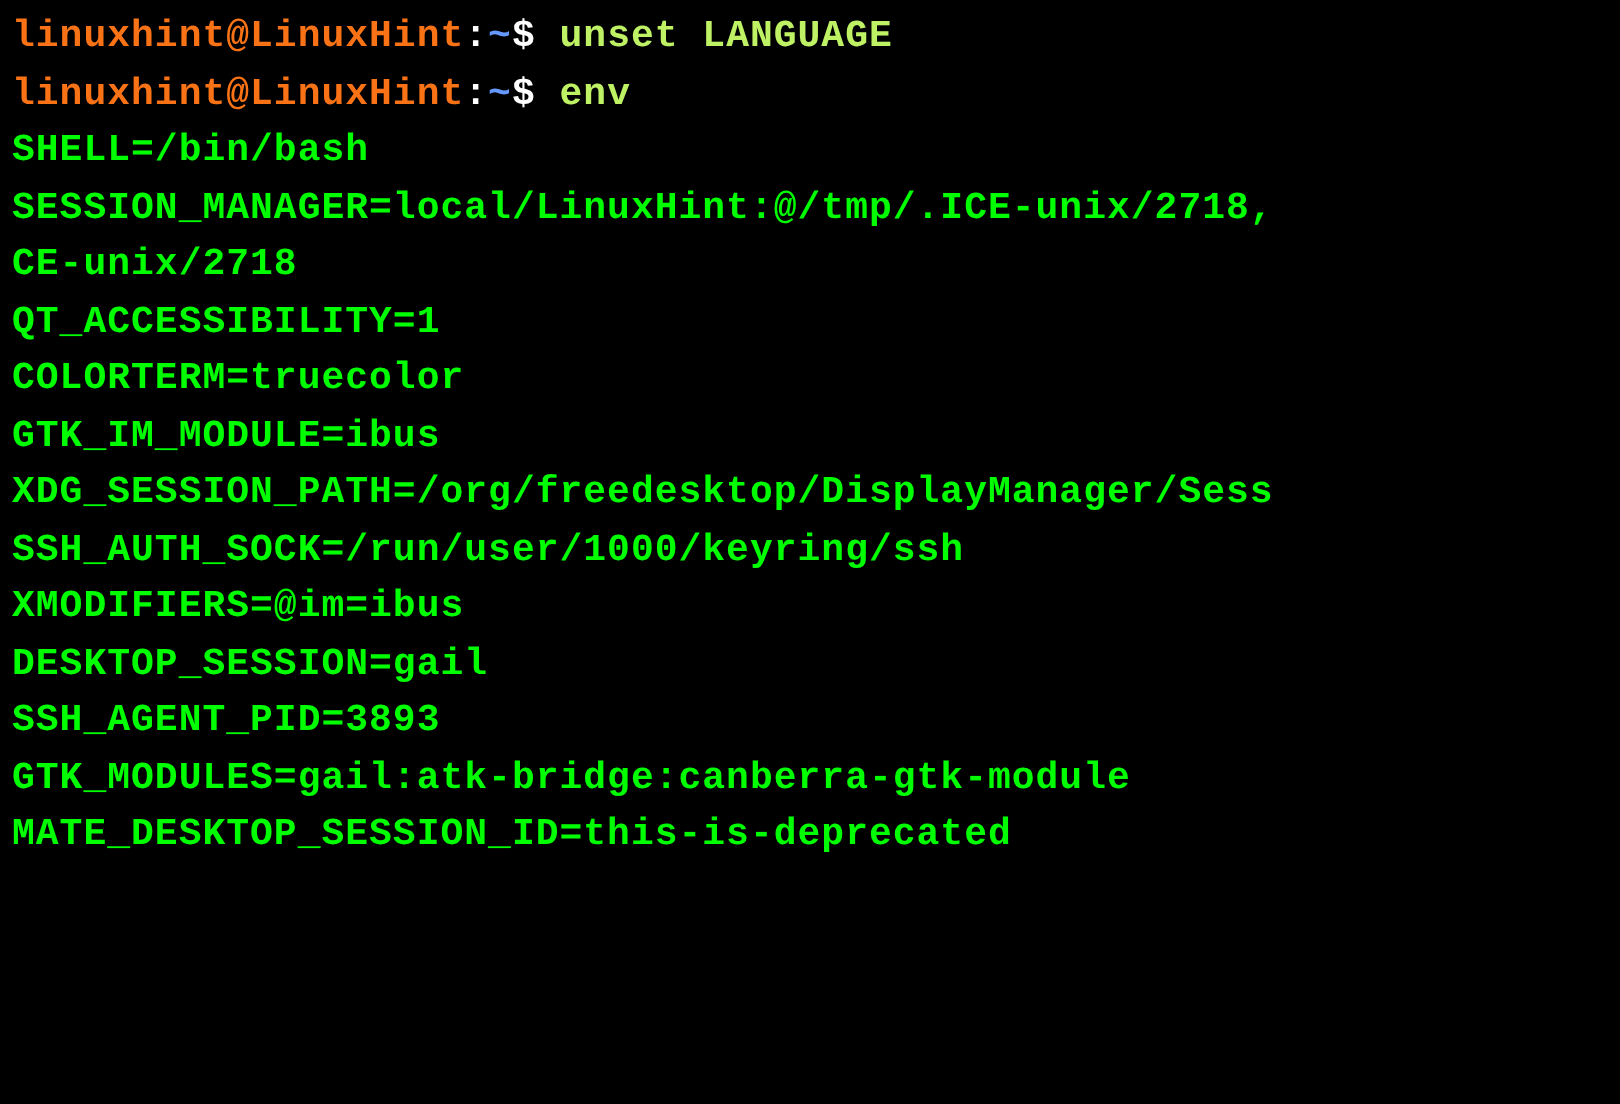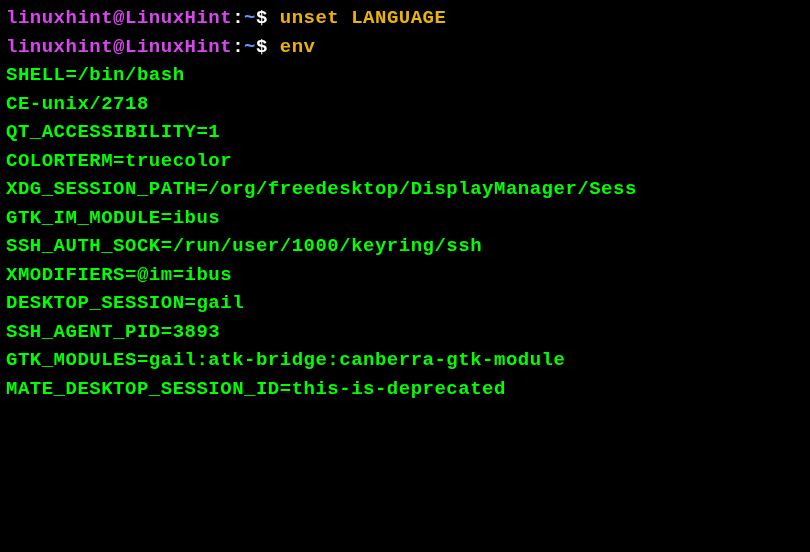--- a/index.html
+++ b/index.html
@@ -17,46 +17,47 @@
       width: 810px;
       height: 552px;
       overflow: hidden;
       letter-spacing: 0.5px;
     }
     .line {
       white-space: pre;
       color: #00ff00;
     }
     .prompt-user-host {
-      color: #d946ef;
+      color: #f97316;
     }
     .prompt-colon {
       color: #ffffff;
     }
     .prompt-path {
       color: #6699ff;
     }
     .prompt-dollar {
       color: #ffffff;
     }
     .cmd {
-      color: #eab308;
+      color: #bef264;
     }
   </style>
 </head>
 <body>
 
 <div class="terminal">
   <div class="line"><span class="prompt-user-host">linuxhint@LinuxHint</span><span class="prompt-colon">:</span><span class="prompt-path">~</span><span class="prompt-dollar">$</span><span class="cmd"> unset LANGUAGE</span></div>
   <div class="line"><span class="prompt-user-host">linuxhint@LinuxHint</span><span class="prompt-colon">:</span><span class="prompt-path">~</span><span class="prompt-dollar">$</span><span class="cmd"> env</span></div>
   <div class="line">SHELL=/bin/bash</div>
+  <div class="line">SESSION_MANAGER=local/LinuxHint:@/tmp/.ICE-unix/2718,</div>
   <div class="line">CE-unix/2718</div>
   <div class="line">QT_ACCESSIBILITY=1</div>
   <div class="line">COLORTERM=truecolor</div>
+  <div class="line">GTK_IM_MODULE=ibus</div>
   <div class="line">XDG_SESSION_PATH=/org/freedesktop/DisplayManager/Sess</div>
-  <div class="line">GTK_IM_MODULE=ibus</div>
   <div class="line">SSH_AUTH_SOCK=/run/user/1000/keyring/ssh</div>
   <div class="line">XMODIFIERS=@im=ibus</div>
   <div class="line">DESKTOP_SESSION=gail</div>
   <div class="line">SSH_AGENT_PID=3893</div>
   <div class="line">GTK_MODULES=gail:atk-bridge:canberra-gtk-module</div>
   <div class="line">MATE_DESKTOP_SESSION_ID=this-is-deprecated</div>
 </div>
 
 </body></html>

